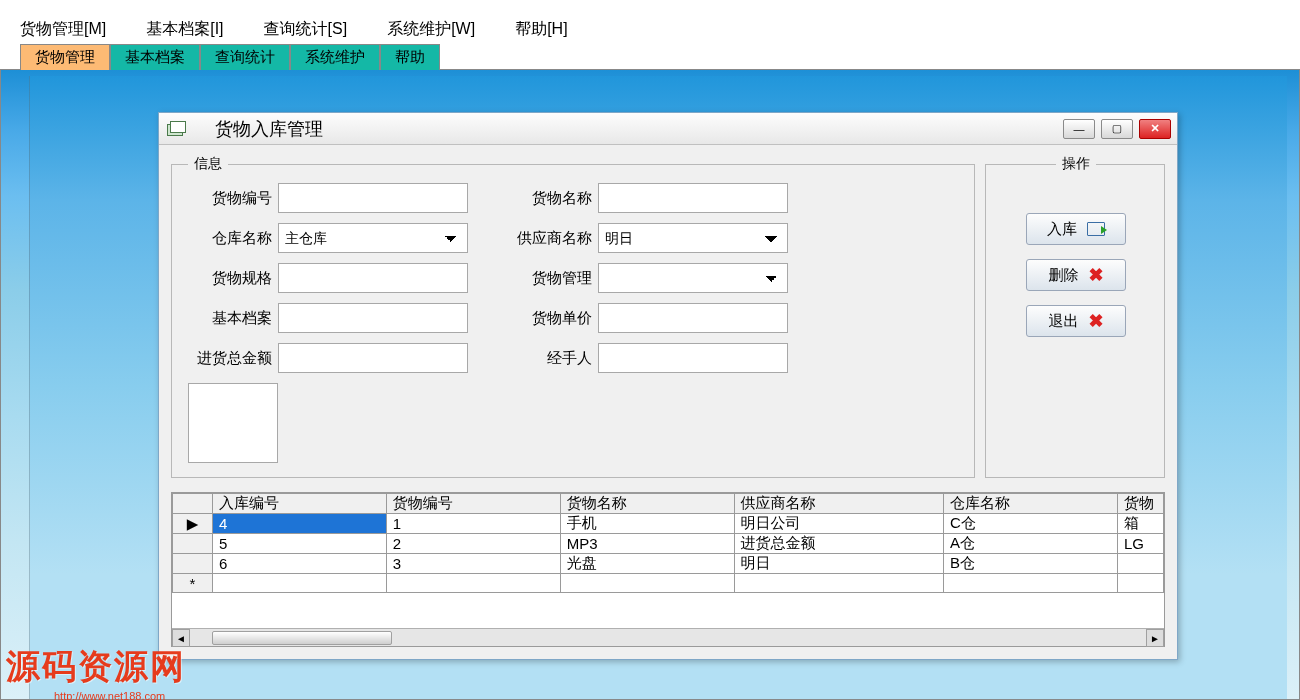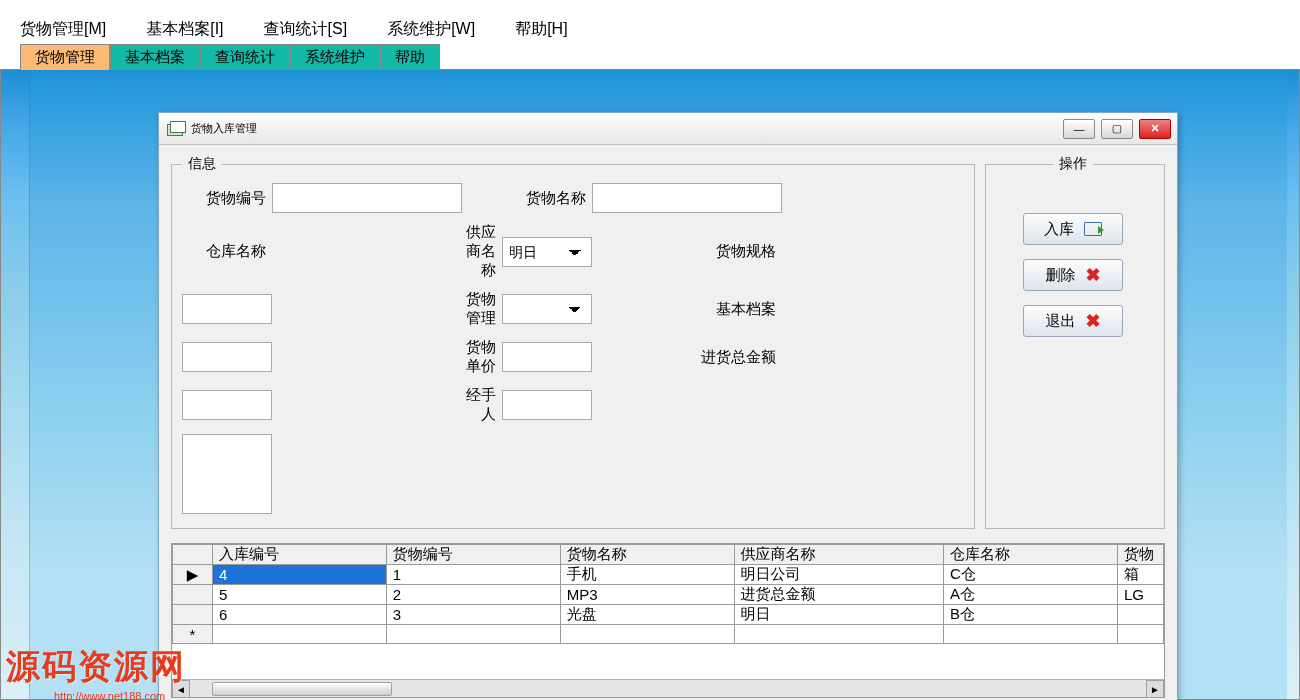--- a/index.html
+++ b/index.html
@@ -9,27 +9,27 @@
 .tabbar { display: flex; align-items: flex-end; height: 30px; border-bottom: 1px solid #888; padding-left: 20px; }
 .tab { border: 1px solid #888; border-bottom: none; background: #14b8a6; padding: 3px 14px 3px 14px; font-size: 15px; margin-right: 0; cursor: pointer; position: relative; top: 1px; }
 .tab.active { background: #fdba74; z-index: 2; }
 .workspace { position: relative; height: 630px; background: linear-gradient(180deg, #1d8fd6 0%, #4aaae8 10%, #6bbef0 20%, #8bcde9 35%, #a8dbf0 55%, #c3e6f3 75%, #dbf0f8 100%); border: 1px solid #888; border-top:none; margin: 0 0 0 0; }
 .ws-inner { position:absolute; left:28px; top:6px; right:12px; bottom:0; background: linear-gradient(180deg, #2196db 0%, #5cb4e8 20%, #88cdee 50%, #b3e0f4 80%); border-left:1px solid rgba(100,100,100,0.3); }
 .dialog { position:absolute; left:158px; top:112px; width:1020px; background:#f0f0f0; border:1px solid #7fa7c7; box-shadow: 2px 2px 6px rgba(0,0,0,0.25); }
 .dlg-title { height:32px; background: linear-gradient(180deg,#fdfdfd,#e8e8e8); border-bottom:1px solid #c0c0c0; display:flex; align-items:center; padding:0 6px 0 8px; }
 .dlg-title .ticon { display:inline-block; width:18px; height:14px; margin-right:6px; position:relative;}
 .ticon::before{content:"";position:absolute;left:0;top:2px;width:14px;height:10px;border:1px solid #4b7a4b;background:#cfe6cf;}
 .ticon::after{content:"";position:absolute;left:3px;top:-1px;width:14px;height:10px;border:1px solid #4b7a4b;background:#fff;}
-.dlg-title .ttext { font-size:11px; }
+.dlg-title .ttext { font-size:18px;margin-left:24px; }
 .winbtns { margin-left:auto; display:flex; gap:6px; }
 .winbtn { width:32px; height:20px; border:1px solid #8a8a8a; border-radius:2px; background:linear-gradient(180deg,#fff,#d8d8d8); display:flex; align-items:center; justify-content:center; font-size:11px; cursor:pointer;}
 .winbtn.close { background:linear-gradient(180deg,#f08080,#d22); color:#fff; border-color:#a00; font-weight:bold;}
 .dlg-body { padding:10px 12px 12px 12px; }
 .groups { display:flex; gap:10px; }
-fieldset { border:1px solid #b8b8b8; padding:10px 14px 14px 10px; background:#f0f0f0; }
+fieldset { border:1px solid #b8b8b8; padding:10px 14px 14px 16px; background:#f0f0f0; }
 fieldset.info { flex:1; }
 fieldset.ops { width:180px; text-align:center; }
 legend { padding:0 6px; font-size:14px; }
 .form-grid { display:grid; grid-template-columns: 90px 190px 40px 90px 190px; row-gap:10px; align-items:center; }
 .lbl { text-align:right; font-size:15px; padding-right:6px; }
 .txt, .sel { height:30px; border:1px solid #a8a8a8; background:#fff; padding:2px 6px; font-size:14px; width:100%; }
 .sel { appearance:none; background-image: linear-gradient(45deg, transparent 50%, #000 50%), linear-gradient(135deg, #000 50%, transparent 50%); background-position: calc(100% - 16px) 12px, calc(100% - 10px) 12px; background-size:6px 6px,6px 6px; background-repeat:no-repeat;}
 .remark-row { display:grid; grid-template-columns: 90px 1fr; margin-top:10px; }
 .remark { height:80px; border:1px solid #a8a8a8; background:#fff; resize:none; }
 .opbtn { display:inline-flex; align-items:center; justify-content:center; gap:10px; width:100px; height:32px; border:1px solid #9aa6b8; border-radius:3px; background:linear-gradient(180deg,#fdfdfd,#dce4ec); font-size:15px; cursor:pointer; margin:14px auto 0;}
@@ -89,20 +89,21 @@
       <fieldset class="info">
         <legend>信息</legend>
         <div class="form-grid">
           <div class="lbl">货物编号</div>
           <input class="txt" value="" style="">
           <div></div>
           <div class="lbl">货物名称</div>
           <input class="txt" value="" style="">
 
           <div class="lbl">仓库名称</div>
+          <select class="sel"><option>主仓库</option></select>
           <div></div>
           <div class="lbl">供应商名称</div>
           <select class="sel"><option>明日</option></select>
 
           <div class="lbl">货物规格</div>
           <input class="txt" value="" style="">
           <div></div>
           <div class="lbl">货物管理</div>
           <select class="sel"><option></option></select>
 

